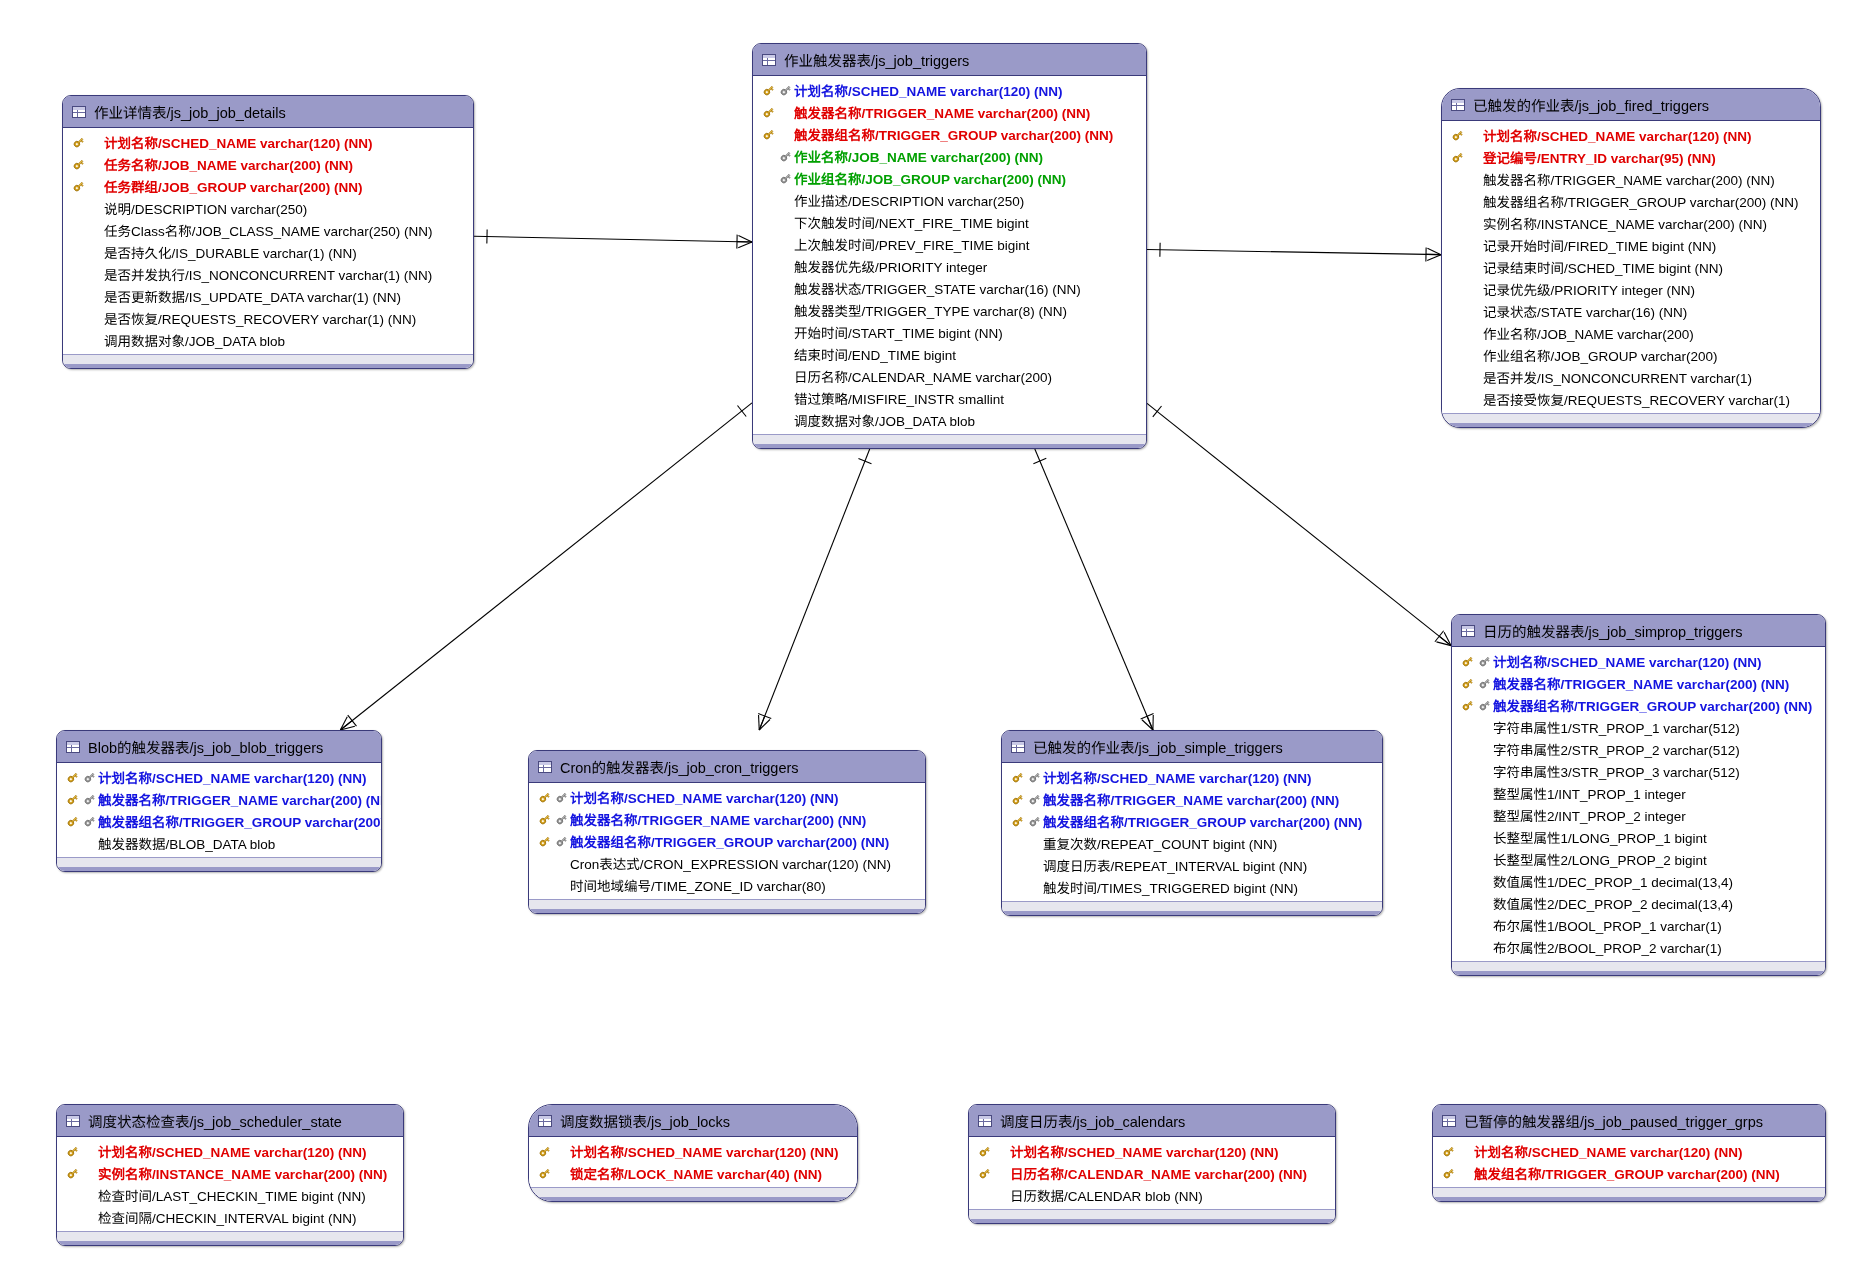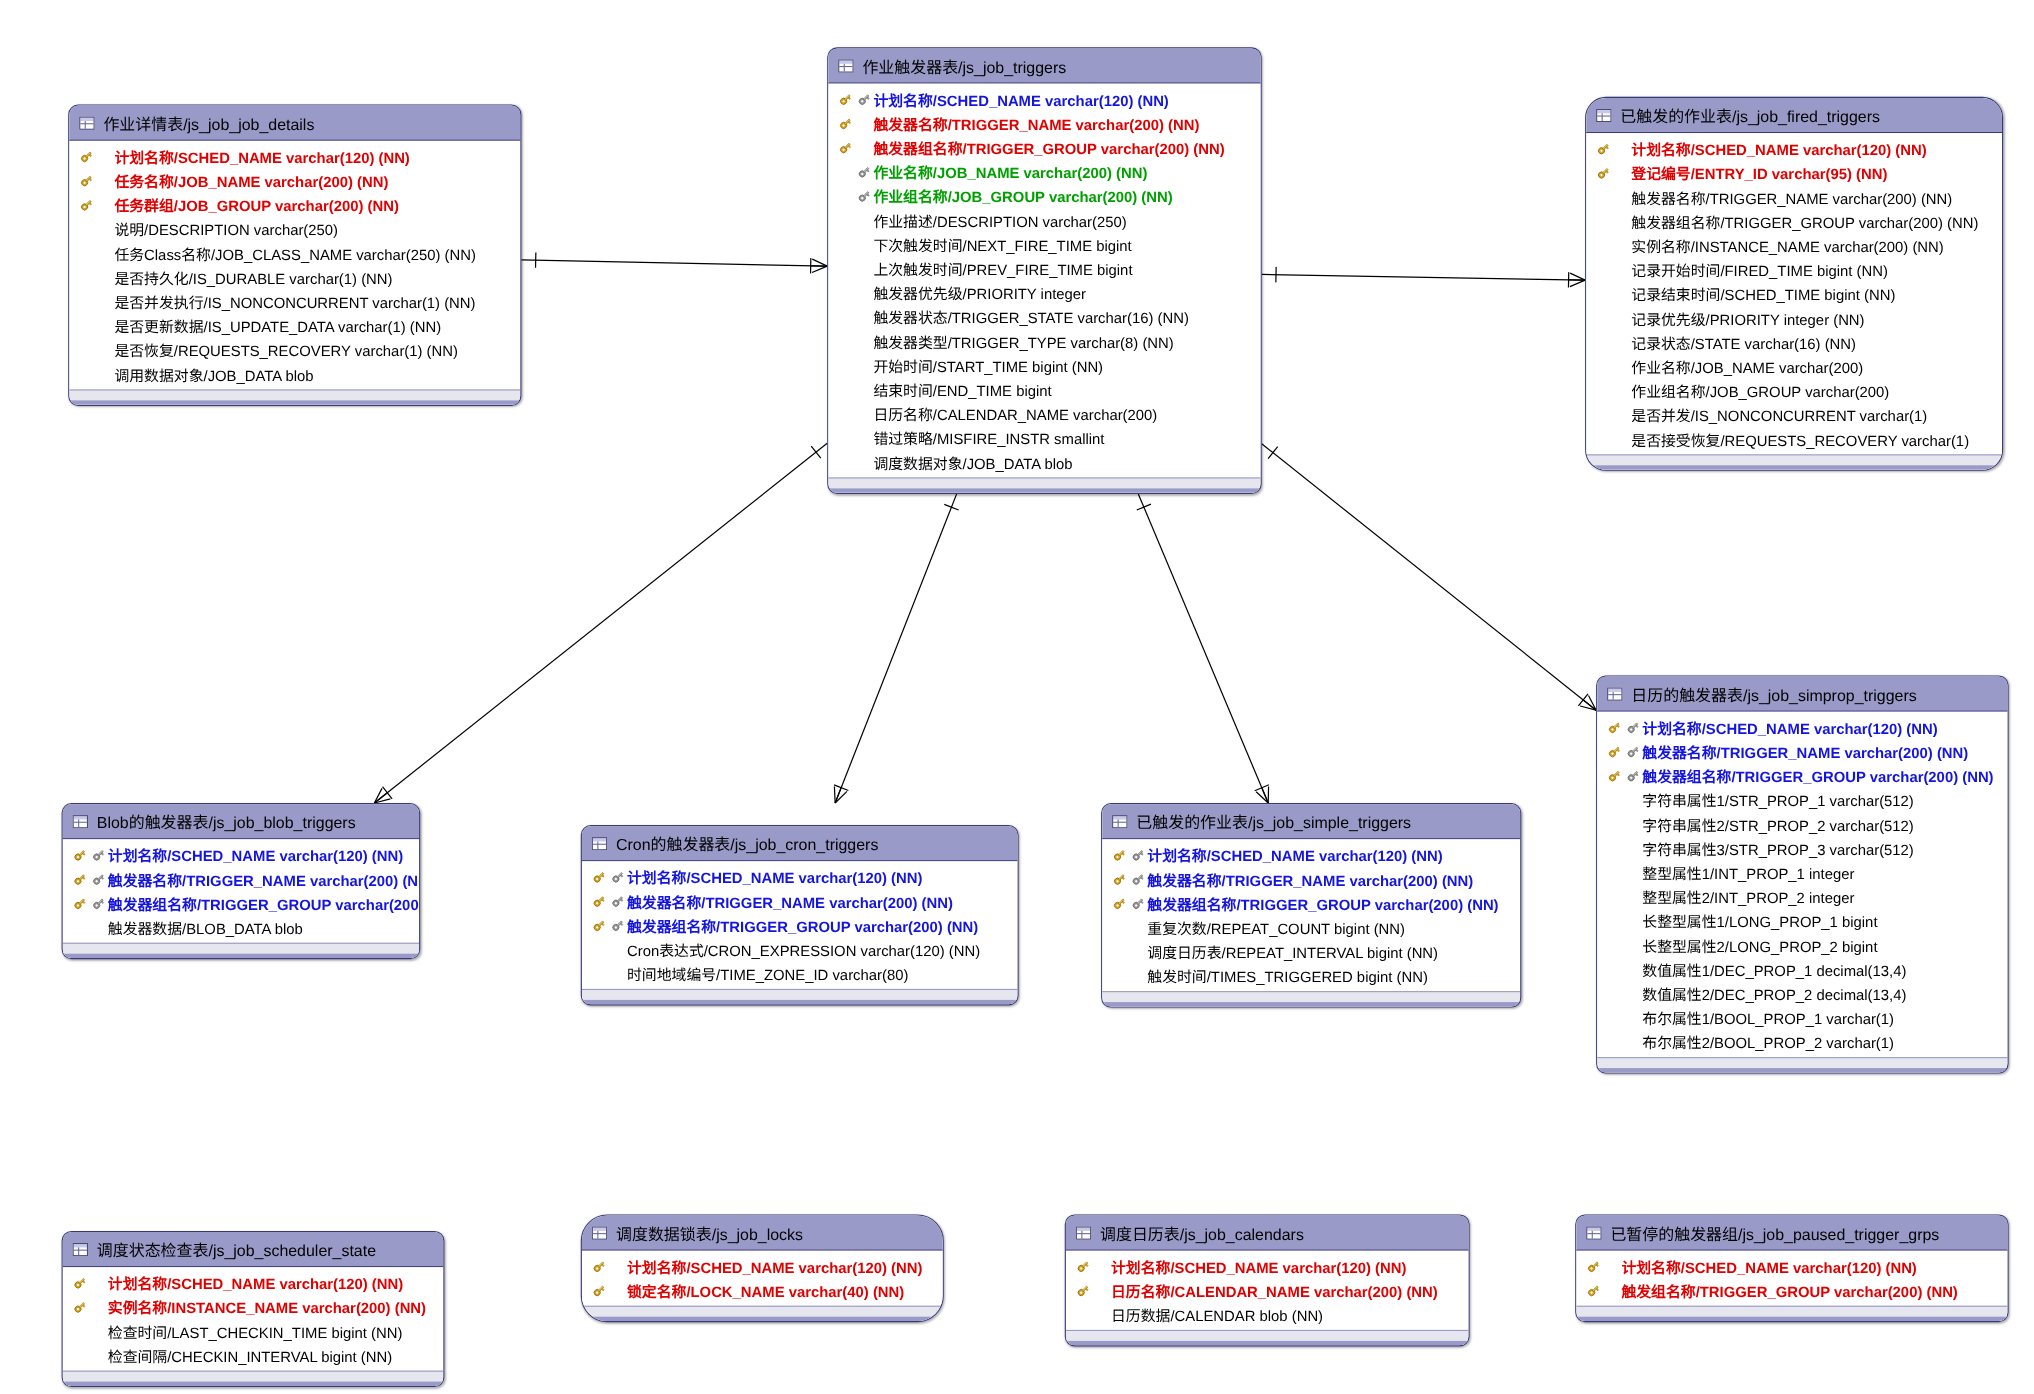--- a/index.html
+++ b/index.html
@@ -840,21 +840,21 @@
             <span class="keyslot" style="width: 34px;"></span>
             <span class="attr-label">调度日历表/REPEAT_INTERVAL bigint (NN)</span>
           </div>
           <div class="attr plain">
             <span class="keyslot" style="width: 34px;"></span>
             <span class="attr-label">触发时间/TIMES_TRIGGERED bigint (NN)</span>
           </div>
         </div>
         <div class="entity-footer"></div>
       </div>
-      <div class="entity" style="left: 56px; top: 1104px; width: 348px; margin-top: 15px;">
+      <div class="entity" style="left: 56px; top: 1104px; width: 348px;">
         <div class="entity-header">
           <span class="tbl-icon"></span>
           <span>调度状态检查表/js_job_scheduler_state</span>
         </div>
         <div class="entity-body">
           <div class="attr pk">
             <span class="keyslot">
               <svg class="key" viewBox="0 0 16 16" xmlns="http://www.w3.org/2000/svg">
                 <g transform="rotate(-45 8 8)">
                   <circle cx="5.2" cy="8" r="3.4" fill="#d9a520" stroke="#9a6f08" stroke-width="1"></circle>

